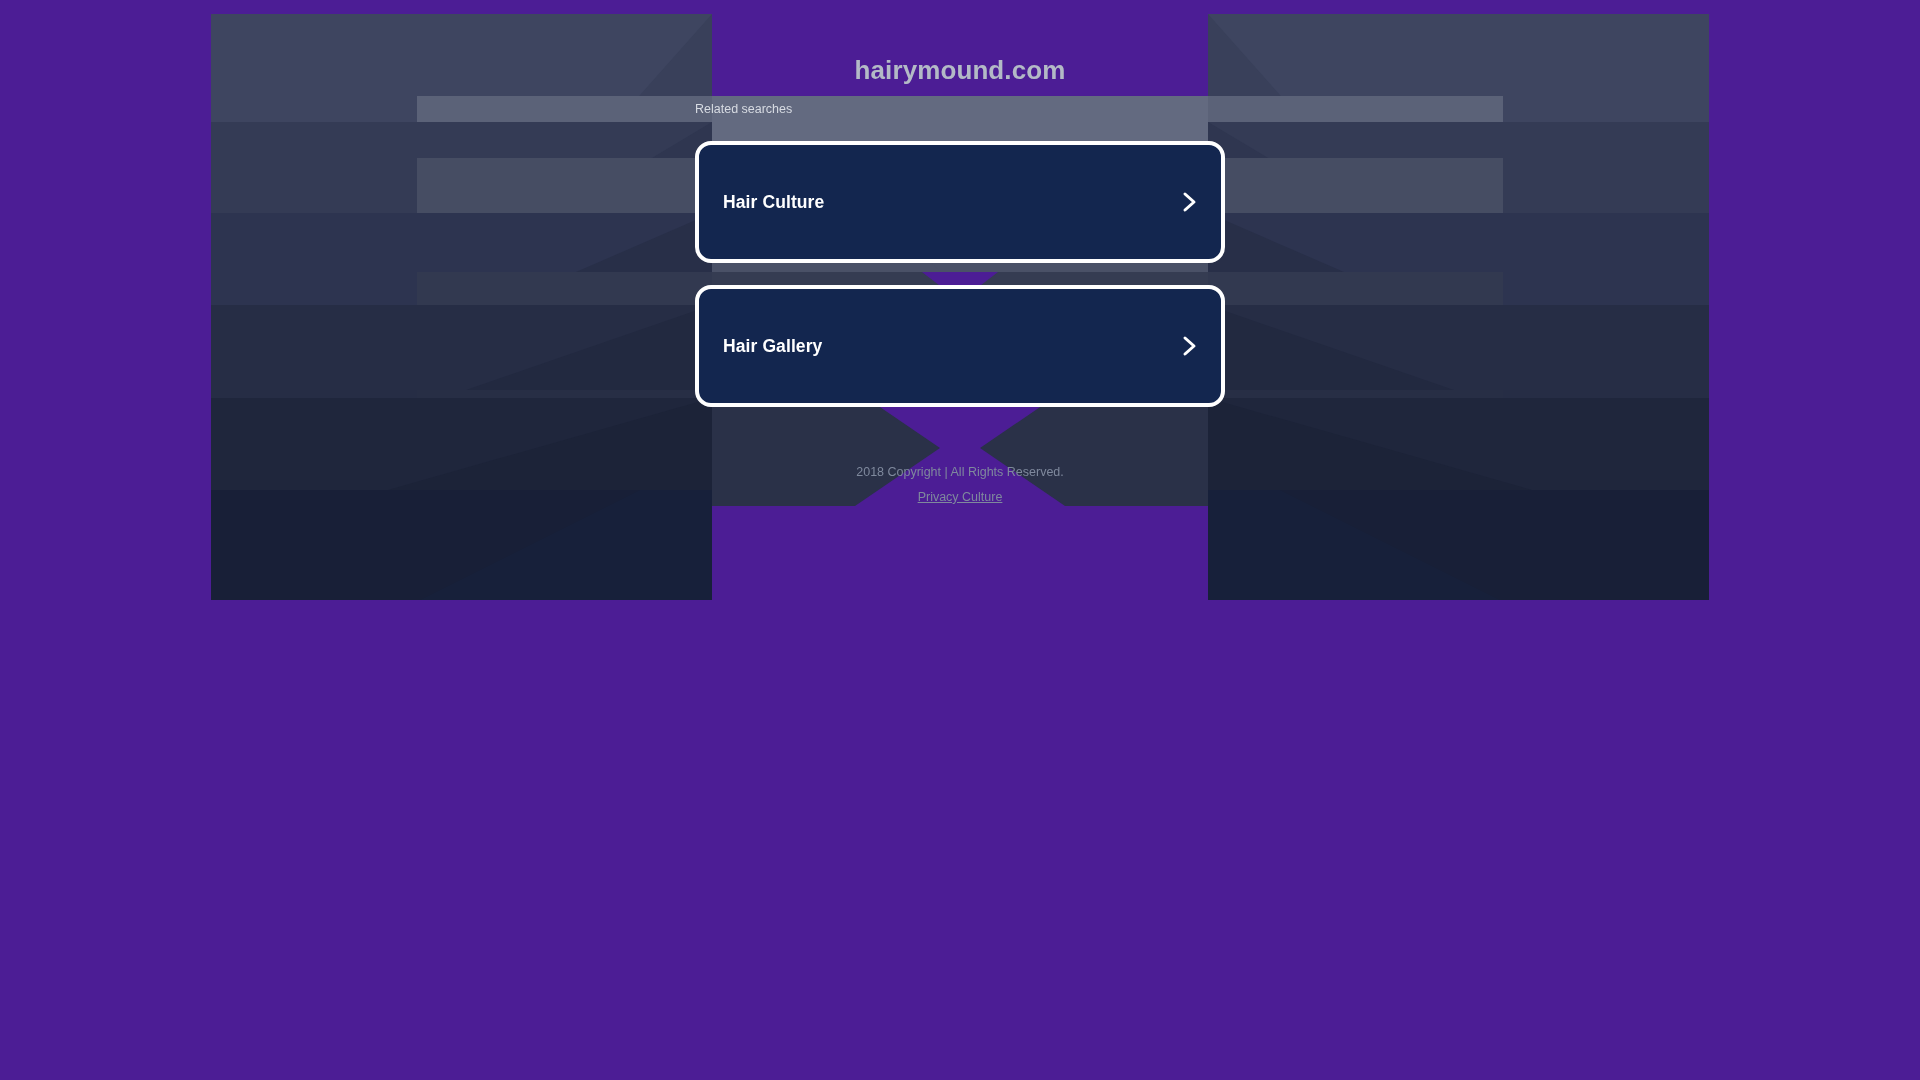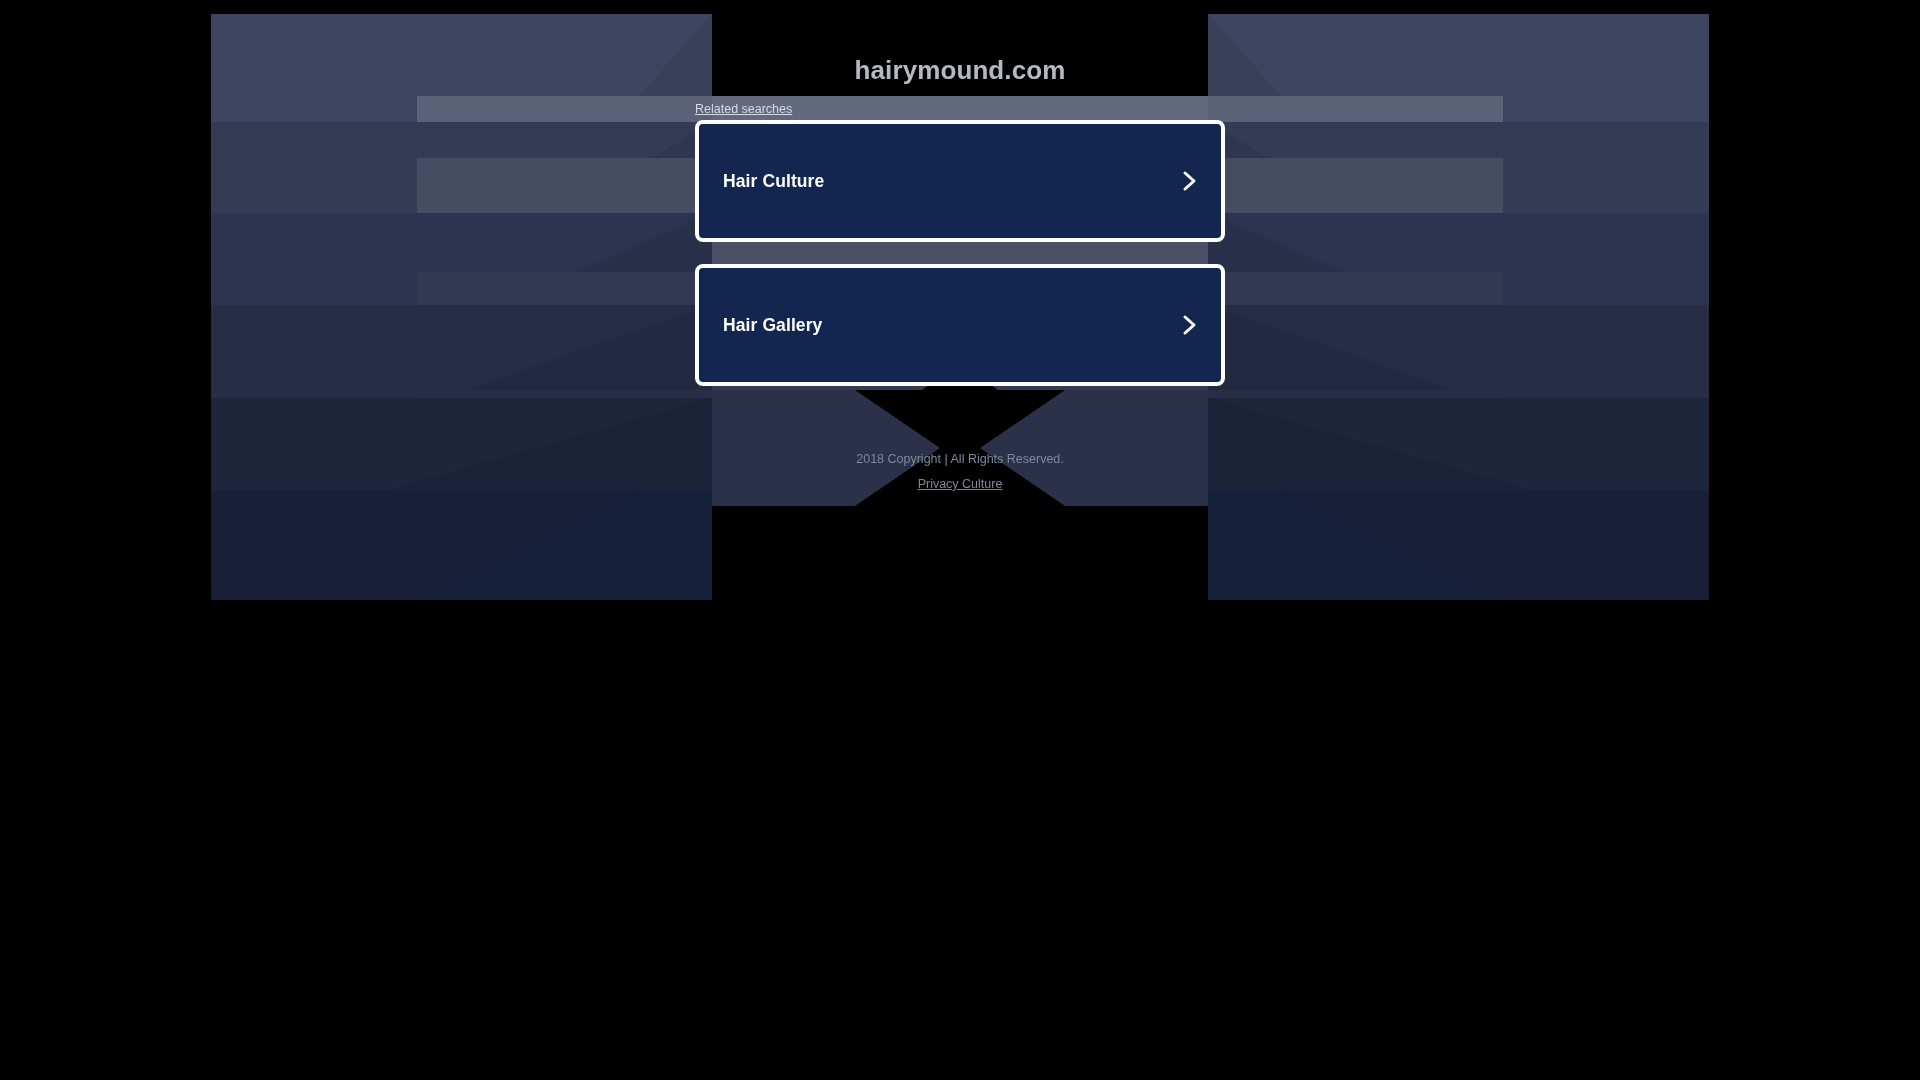--- a/index.html
+++ b/index.html
@@ -11,21 +11,21 @@
     height: 1080px;
     overflow: hidden;
     background: #121d35;
     font-family: "Liberation Sans", sans-serif;
   }
 
   #page {
     position: relative;
     width: 1920px;
     height: 1080px;
-    background: #000000;
+    background: #4c1d95;
     overflow: hidden;
   }
 
   
   #bg-pattern {
     position: absolute;
     left: 0;
     top: 0;
     width: 1920px;
     height: 1080px;
@@ -61,41 +61,40 @@
     display: flex;
     flex-direction: column;
     align-items: stretch;
   }
 
   #related-label {
     font-size: 12.5px;
     color: #d7dbe2;
     line-height: 15px;
     padding-left: 0px;
-    margin-bottom: 3px;
-    user-select: none;
-    text-decoration: underline;
+    margin-bottom: 24px;
+    user-select: none;
   }
 
   .search-card {
     position: relative;
     height: 122px;
     width: 530px;
     background: #13264f;
     border: 4px solid #ffffff;
-    border-radius: 8px;
+    border-radius: 16px;
     display: flex;
     align-items: center;
     justify-content: space-between;
     padding: 0 22px 0 24px;
     margin-bottom: 22px;
     cursor: pointer;
     text-decoration: none;
   }
-  .search-card:last-child { margin-bottom: 8px; }
+  .search-card:last-child { margin-bottom: 0; }
 
   .card-label {
     font-size: 17.5px;
     font-weight: bold;
     color: #ffffff;
     line-height: 21px;
     letter-spacing: 0.1px;
     user-select: none;
   }
 

